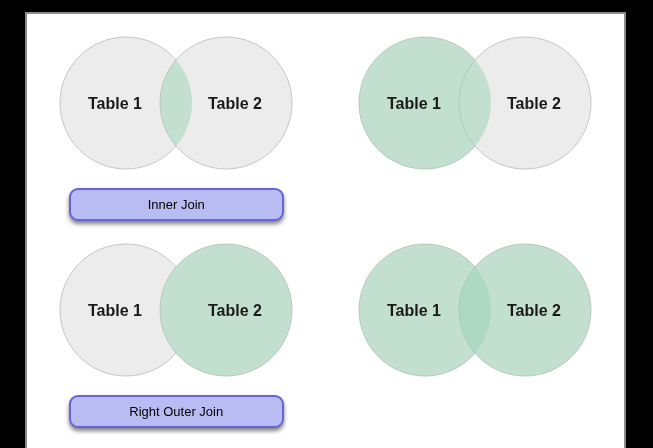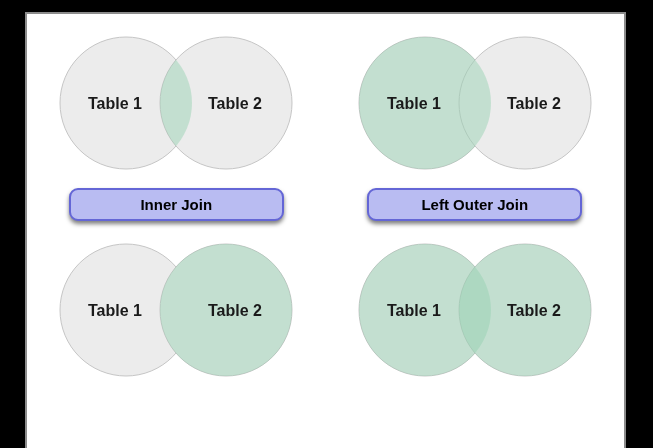--- a/index.html
+++ b/index.html
@@ -70,22 +70,22 @@
     width: 215px;
     height: 33px;
     box-sizing: border-box;
     background: var(--button-bg, #b9bcf2);
     border: 2px solid var(--button-border, #6466d6);
     border-radius: 9px;
     box-shadow: 0 3px 4px rgba(0,0,0,0.5);
     display: flex;
     align-items: center;
     justify-content: center;
-    font-weight: bold;
-    font-size: 15px;
+    font-weight: normal;
+    font-size: 13px;
     color: var(--button-text, #000);
     cursor: pointer;
   }
 </style>
 </head>
 <body>
 
 <div class="canvas">
   <div class="panel">
 
@@ -115,38 +115,38 @@
             </clipPath>
           </defs>
         <circle class="base" cx="75" cy="75" r="66"></circle>
         <circle class="base" cx="175" cy="75" r="66"></circle>
         <circle class="hl hl-left" cx="75" cy="75" r="66"></circle>
         <circle class="hl hl-right" cx="175" cy="75" r="66"></circle>
         <circle class="hl hl-lens" cx="175" cy="75" r="66" clip-path="url(#clip1)"></circle>
         <text class="circle-label" x="64" y="81">Table 1</text>
         <text class="circle-label" x="184" y="81">Table 2</text>
       </svg>
-      <div class="join-button">Left Outer Join</div>
     </div>
 
     <div class="cell row2">
       <svg class="venn mode-right" width="250" height="150" viewBox="0 0 250 150">
         <defs>
             <clipPath id="clip2">
               <circle cx="75" cy="75" r="66"></circle>
             </clipPath>
           </defs>
         <circle class="base" cx="75" cy="75" r="66"></circle>
         <circle class="base" cx="175" cy="75" r="66"></circle>
         <circle class="hl hl-left" cx="75" cy="75" r="66"></circle>
         <circle class="hl hl-right" cx="175" cy="75" r="66"></circle>
         <circle class="hl hl-lens" cx="175" cy="75" r="66" clip-path="url(#clip2)"></circle>
         <text class="circle-label" x="64" y="81">Table 1</text>
         <text class="circle-label" x="184" y="81">Table 2</text>
       </svg>
+      <div class="join-button">Right Outer Join</div>
     </div>
 
     <div class="cell row2">
       <svg class="venn mode-both" width="250" height="150" viewBox="0 0 250 150">
         <defs>
             <clipPath id="clip3">
               <circle cx="75" cy="75" r="66"></circle>
             </clipPath>
           </defs>
         <circle class="base" cx="75" cy="75" r="66"></circle>

